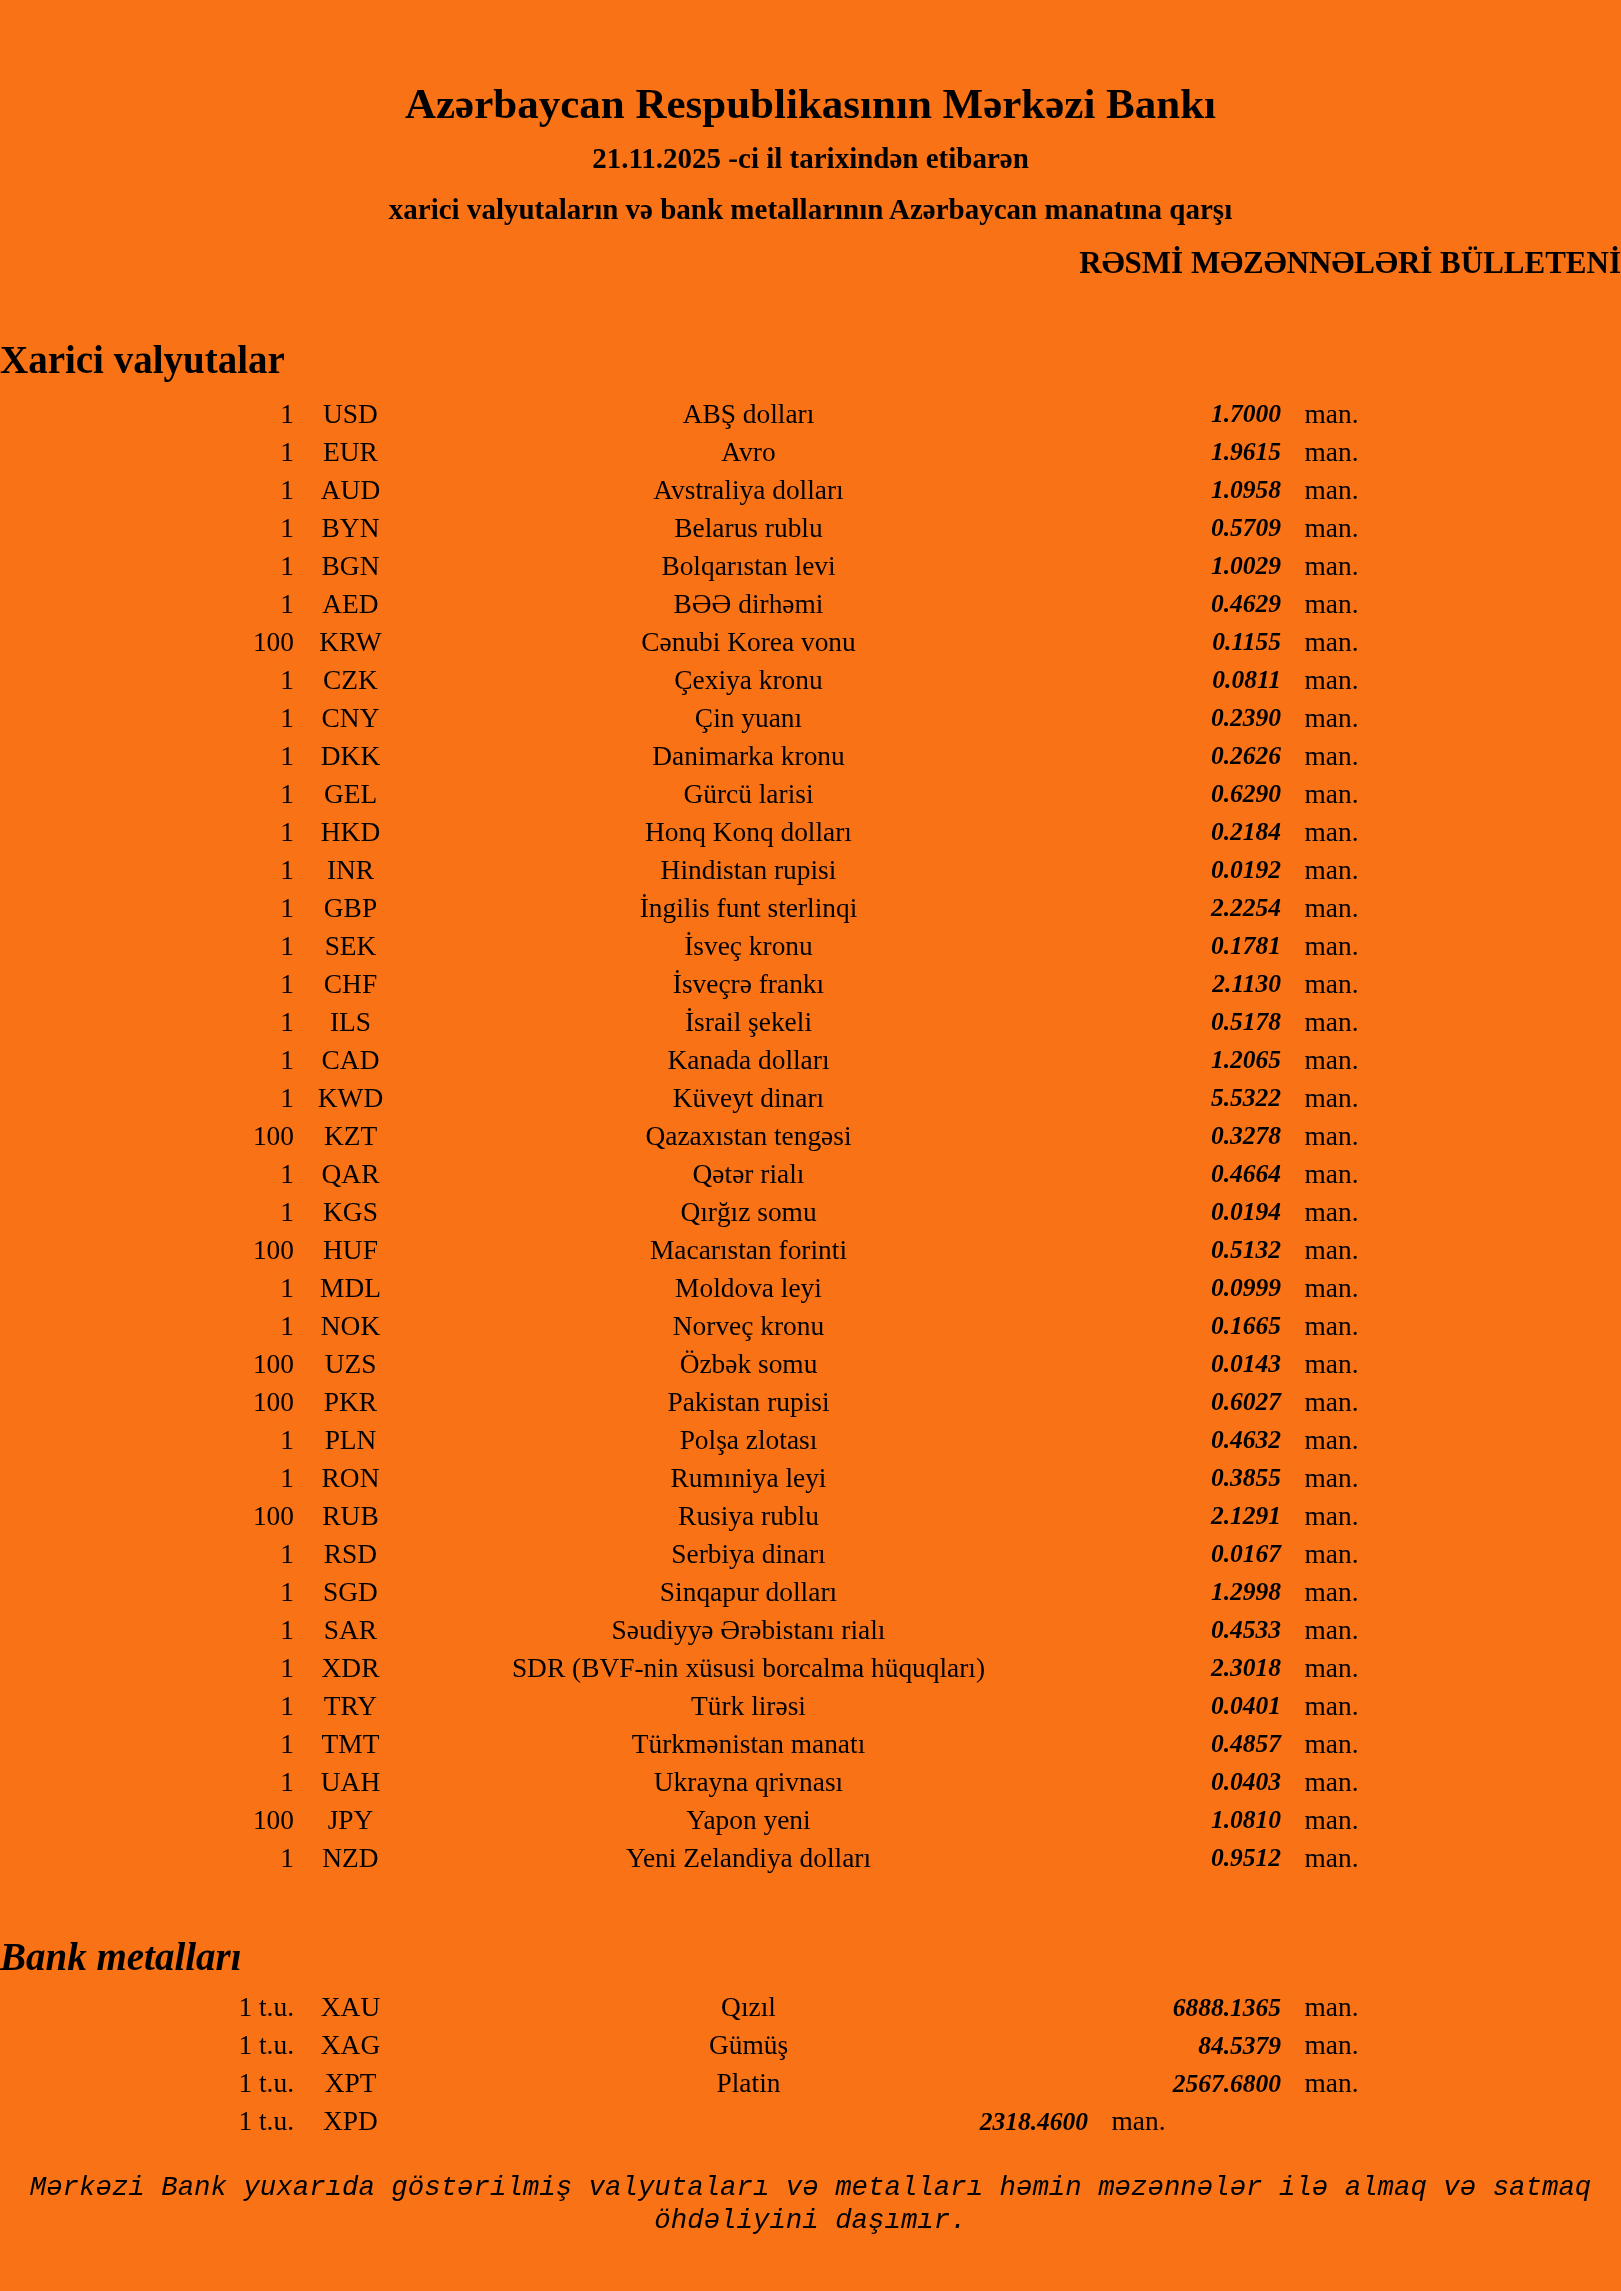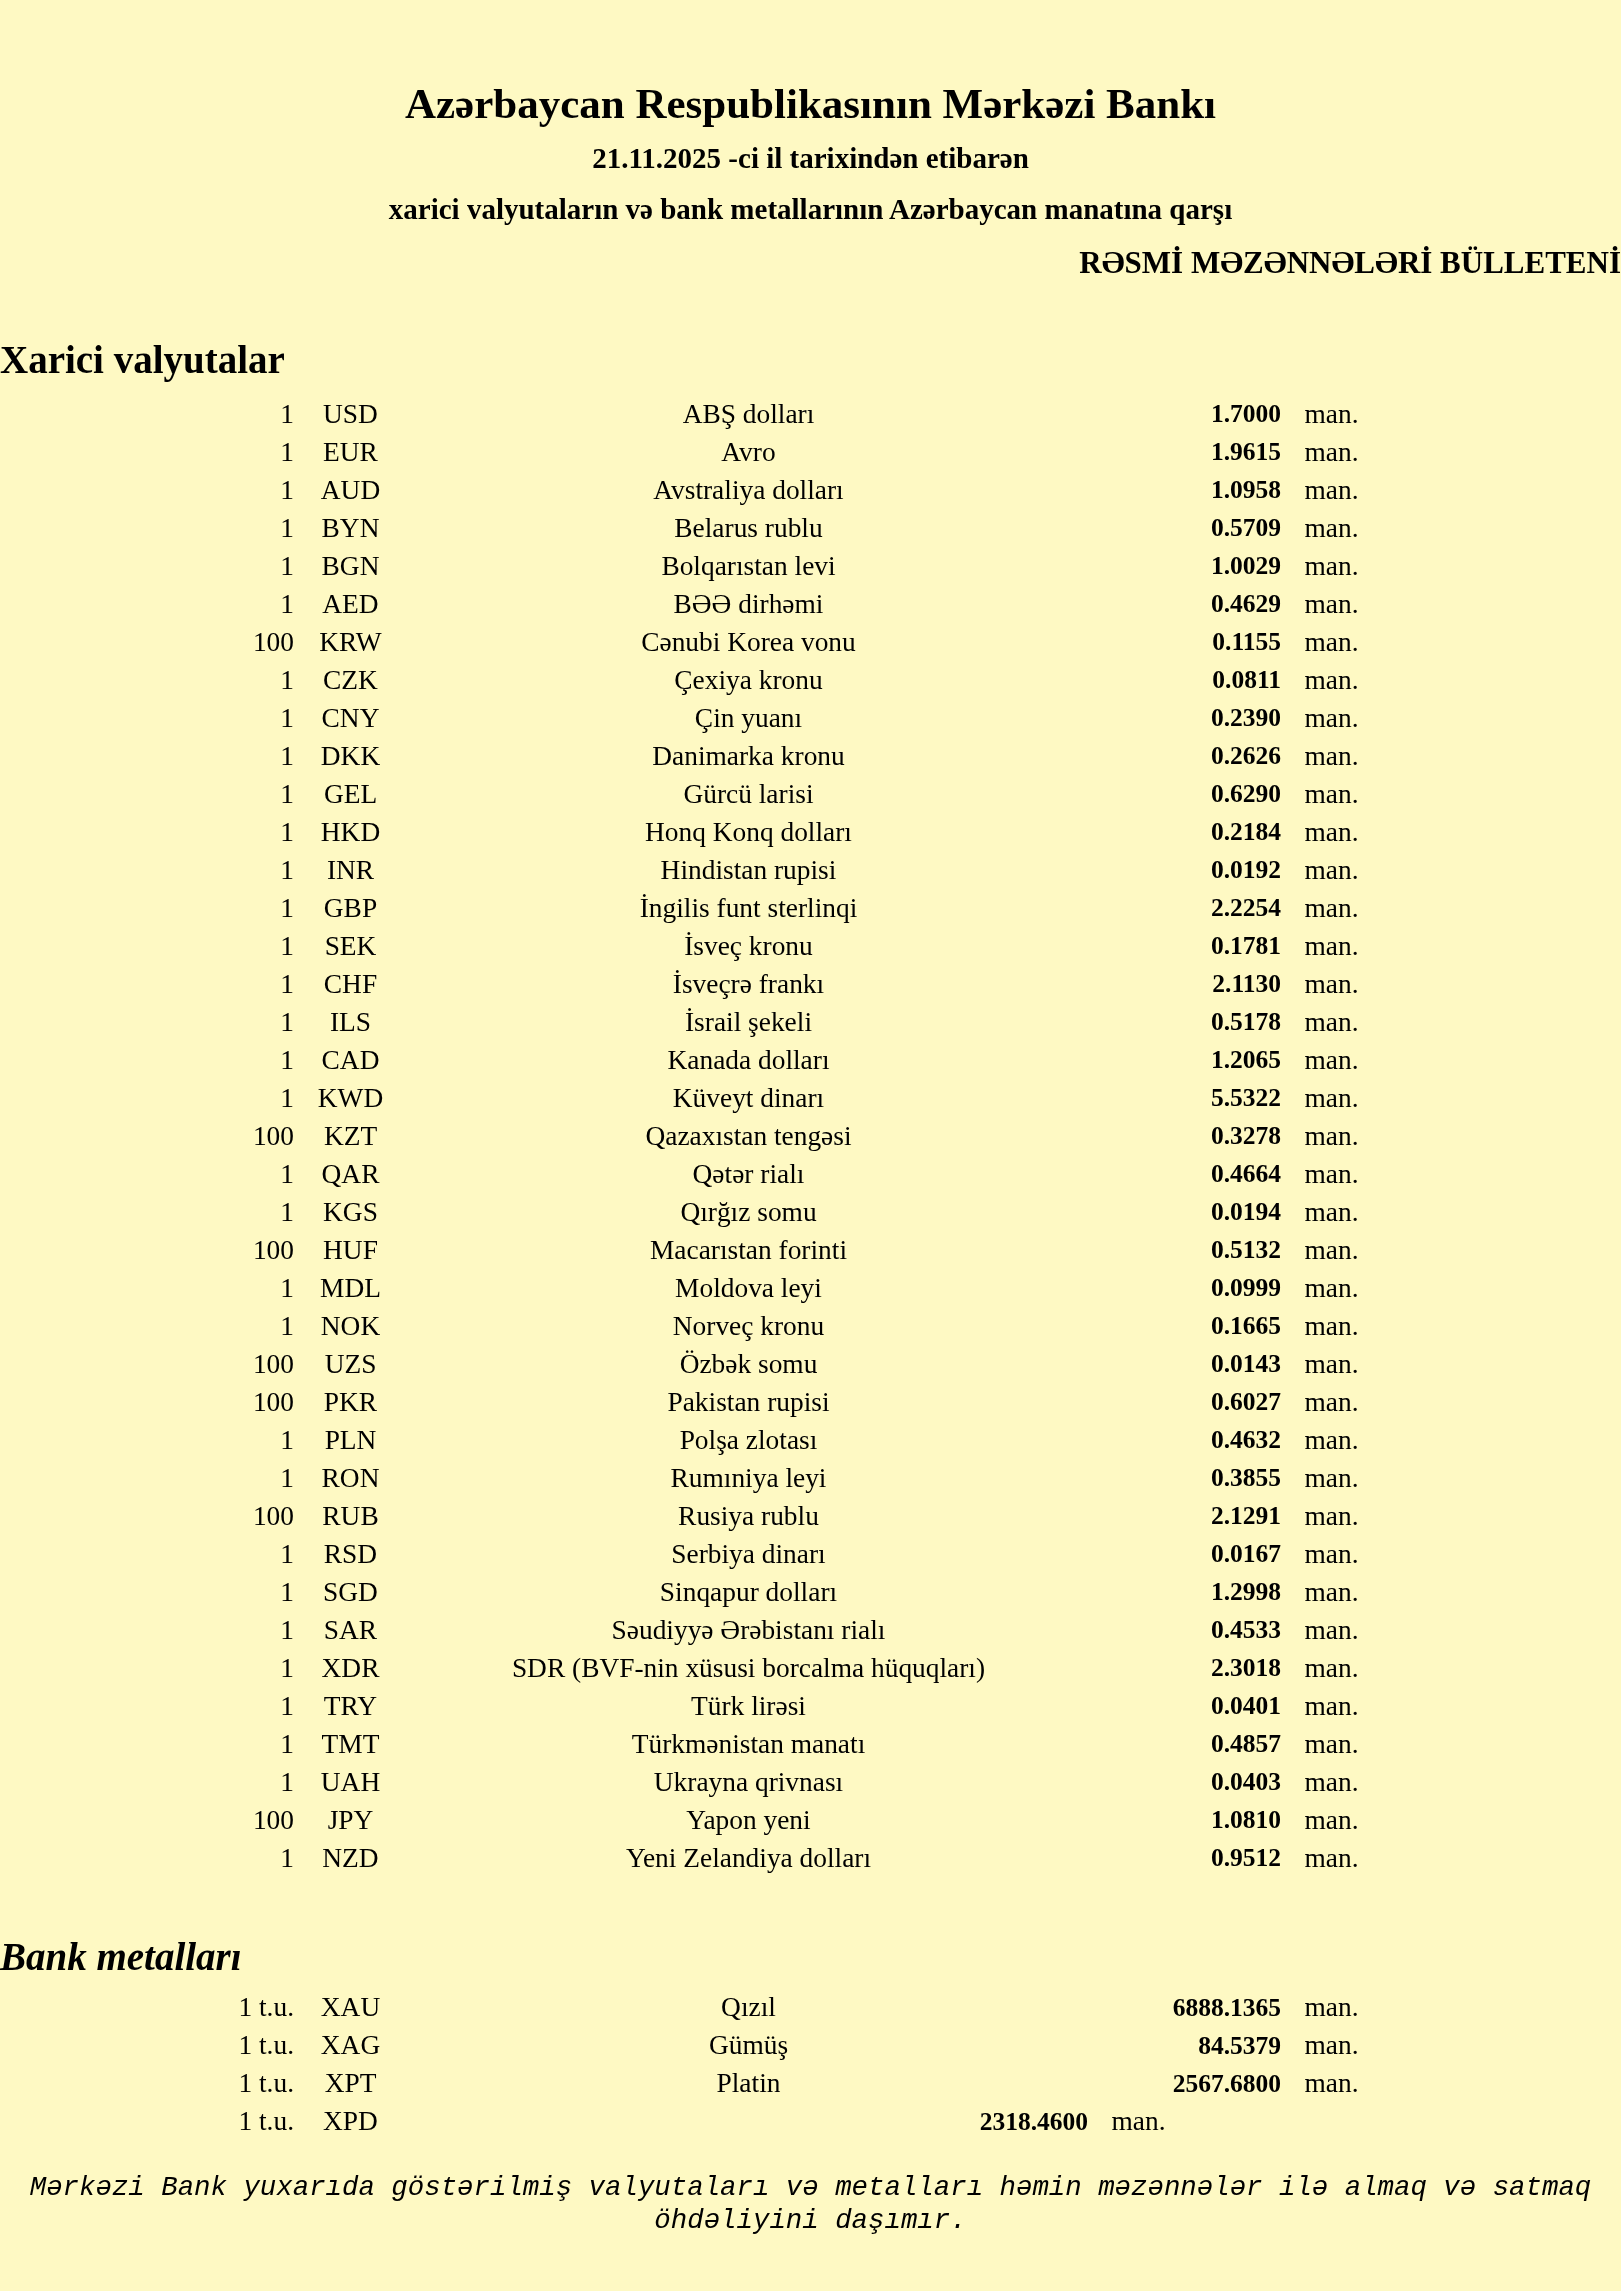--- a/index.html
+++ b/index.html
@@ -2,21 +2,21 @@
 <html><head>
 <meta charset="utf-8">
 <style>
   * { margin: 0; padding: 0; box-sizing: border-box; }
   html, body { background: #ffffff; }
   .page {
     position: relative;
     width: 1621px;
     height: 2292px;
     margin: 0 auto;
-    background: #fef9c3;
+    background: #f97316;
     color: #000000;
     font-family: "Liberation Serif", "DejaVu Serif", serif;
     overflow: hidden;
   }
   .header { text-align: center; padding-top: 82px; }
   .bank-title {
     font-size: 43px;
     font-weight: bold;
     line-height: 1.0;
     font-stretch: condensed;
@@ -56,20 +56,21 @@
     height: 38px;
     align-items: center;
     font-size: 27.4px;
   }
   .qty  { text-align: right; white-space: nowrap; }
   .code { text-align: center; white-space: nowrap; }
   .name { text-align: center; padding-left: 2px; white-space: nowrap; }
   .rate {
     text-align: right;
     font-weight: bold;
+    font-style: italic;
     white-space: nowrap;
     font-size: 25.5px;
   }
   .unit { text-align: left; padding-left: 23.5px; white-space: nowrap; }
   .footer-note {
     margin-top: 31px;
     text-align: center;
     font-style: italic;
     font-size: 27.4px;
     line-height: 1.2;

